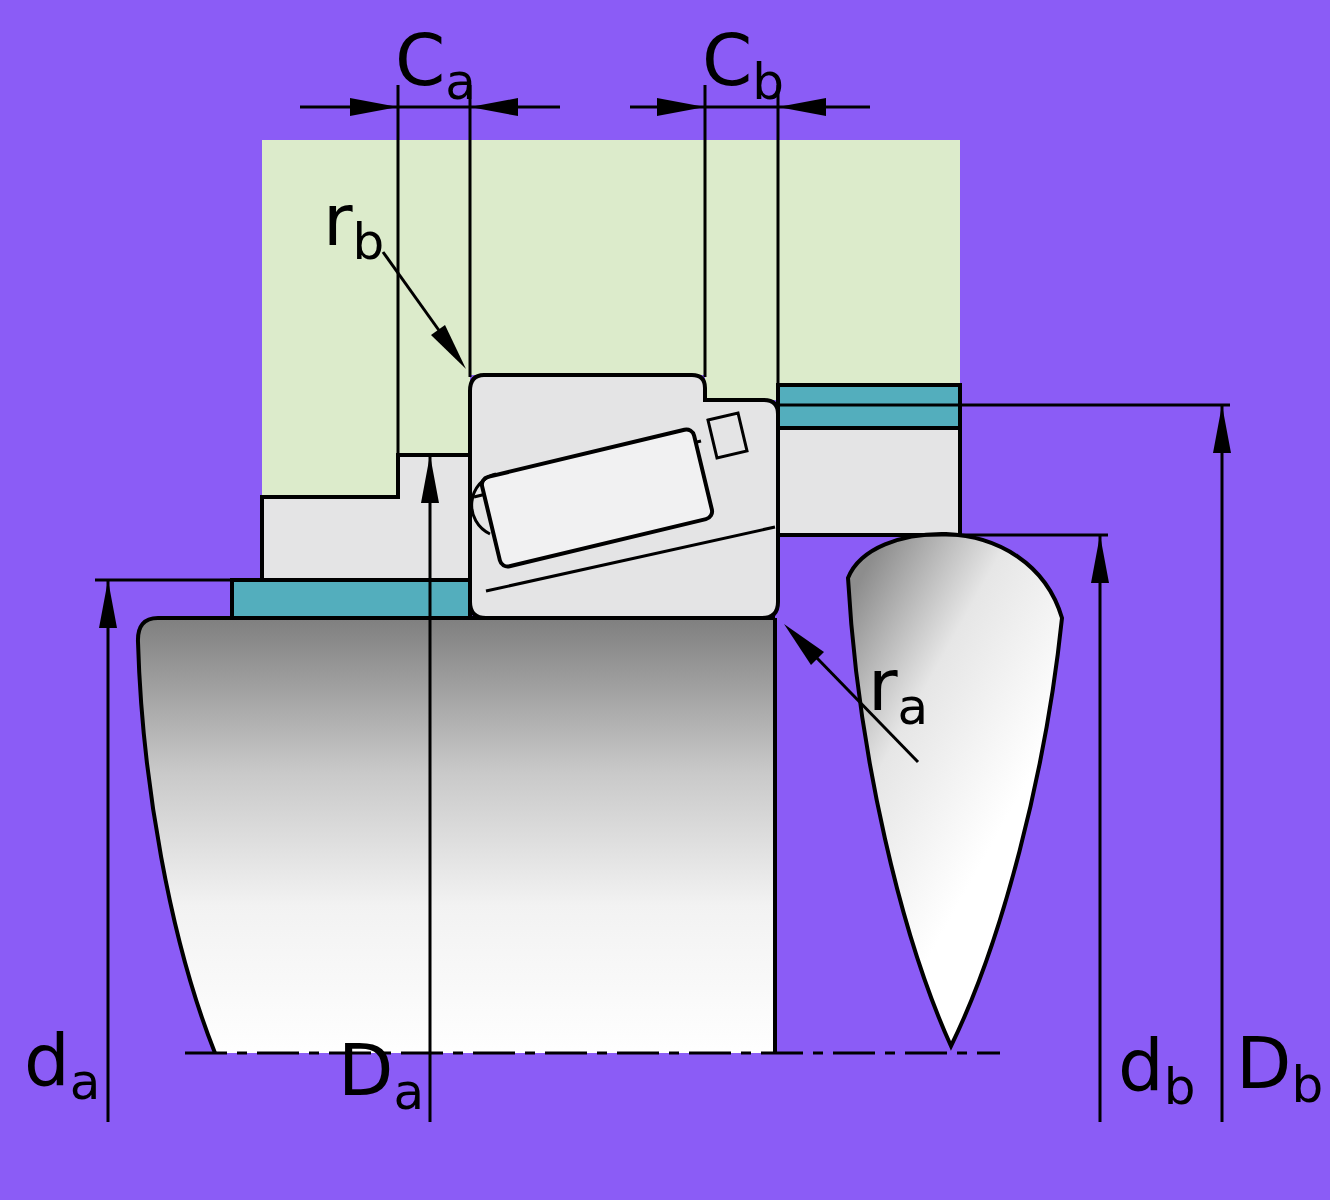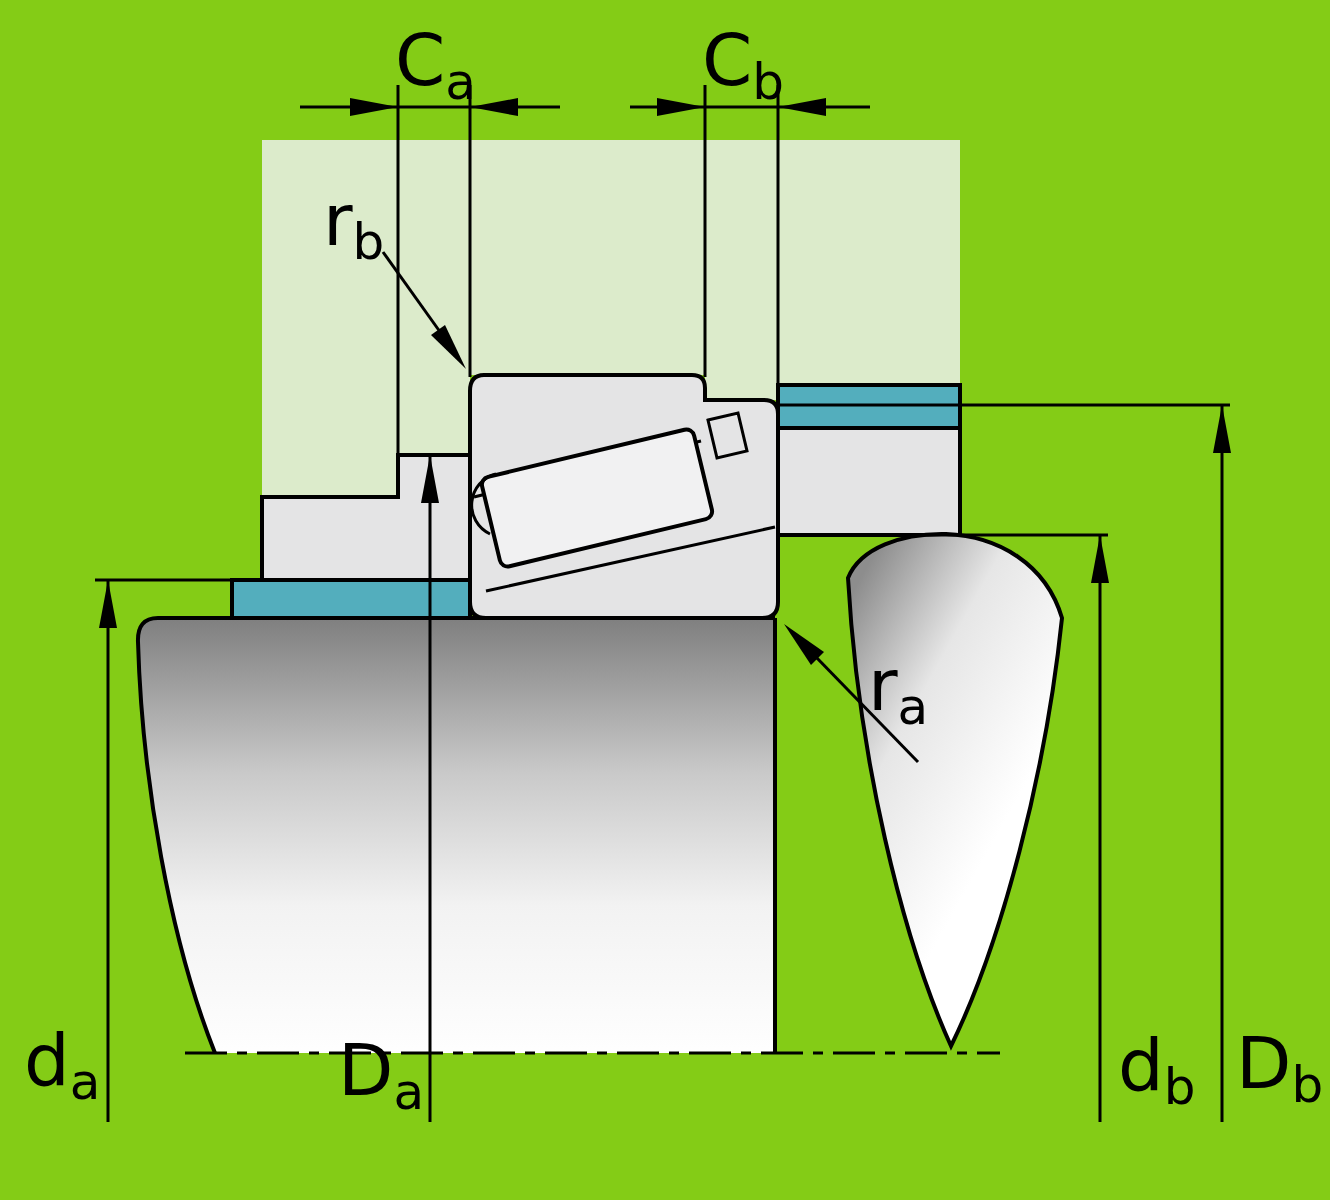--- a/index.html
+++ b/index.html
@@ -1,16 +1,16 @@
 <!DOCTYPE html>
 <html><head>
 <meta charset="utf-8">
 <style>
   html,body { margin:0; padding:0; background:#ffffff; }
-  #stage { position:relative; width:1330px; height:1200px; background:#84cc16; overflow:hidden; }
+  #stage { position:relative; width:1330px; height:1200px; background:#8b5cf6; overflow:hidden; }
   svg { display:block; }
   .part   { stroke:#000; stroke-width:4; }
   .thin   { stroke:#000; stroke-width:3; fill:none; }
   .dim    { stroke:#000; stroke-width:3; fill:none; }
   .cl     { stroke:#000; stroke-width:3; fill:none; stroke-dasharray:42 10 10 10; }
   .ah     { fill:#000; stroke:none; }
   .lbl    { font-family:"DejaVu Sans","Liberation Sans",sans-serif; font-size:72px; fill:#000; }
   .sub    { font-size:50px; }
 </style>
 </head>

